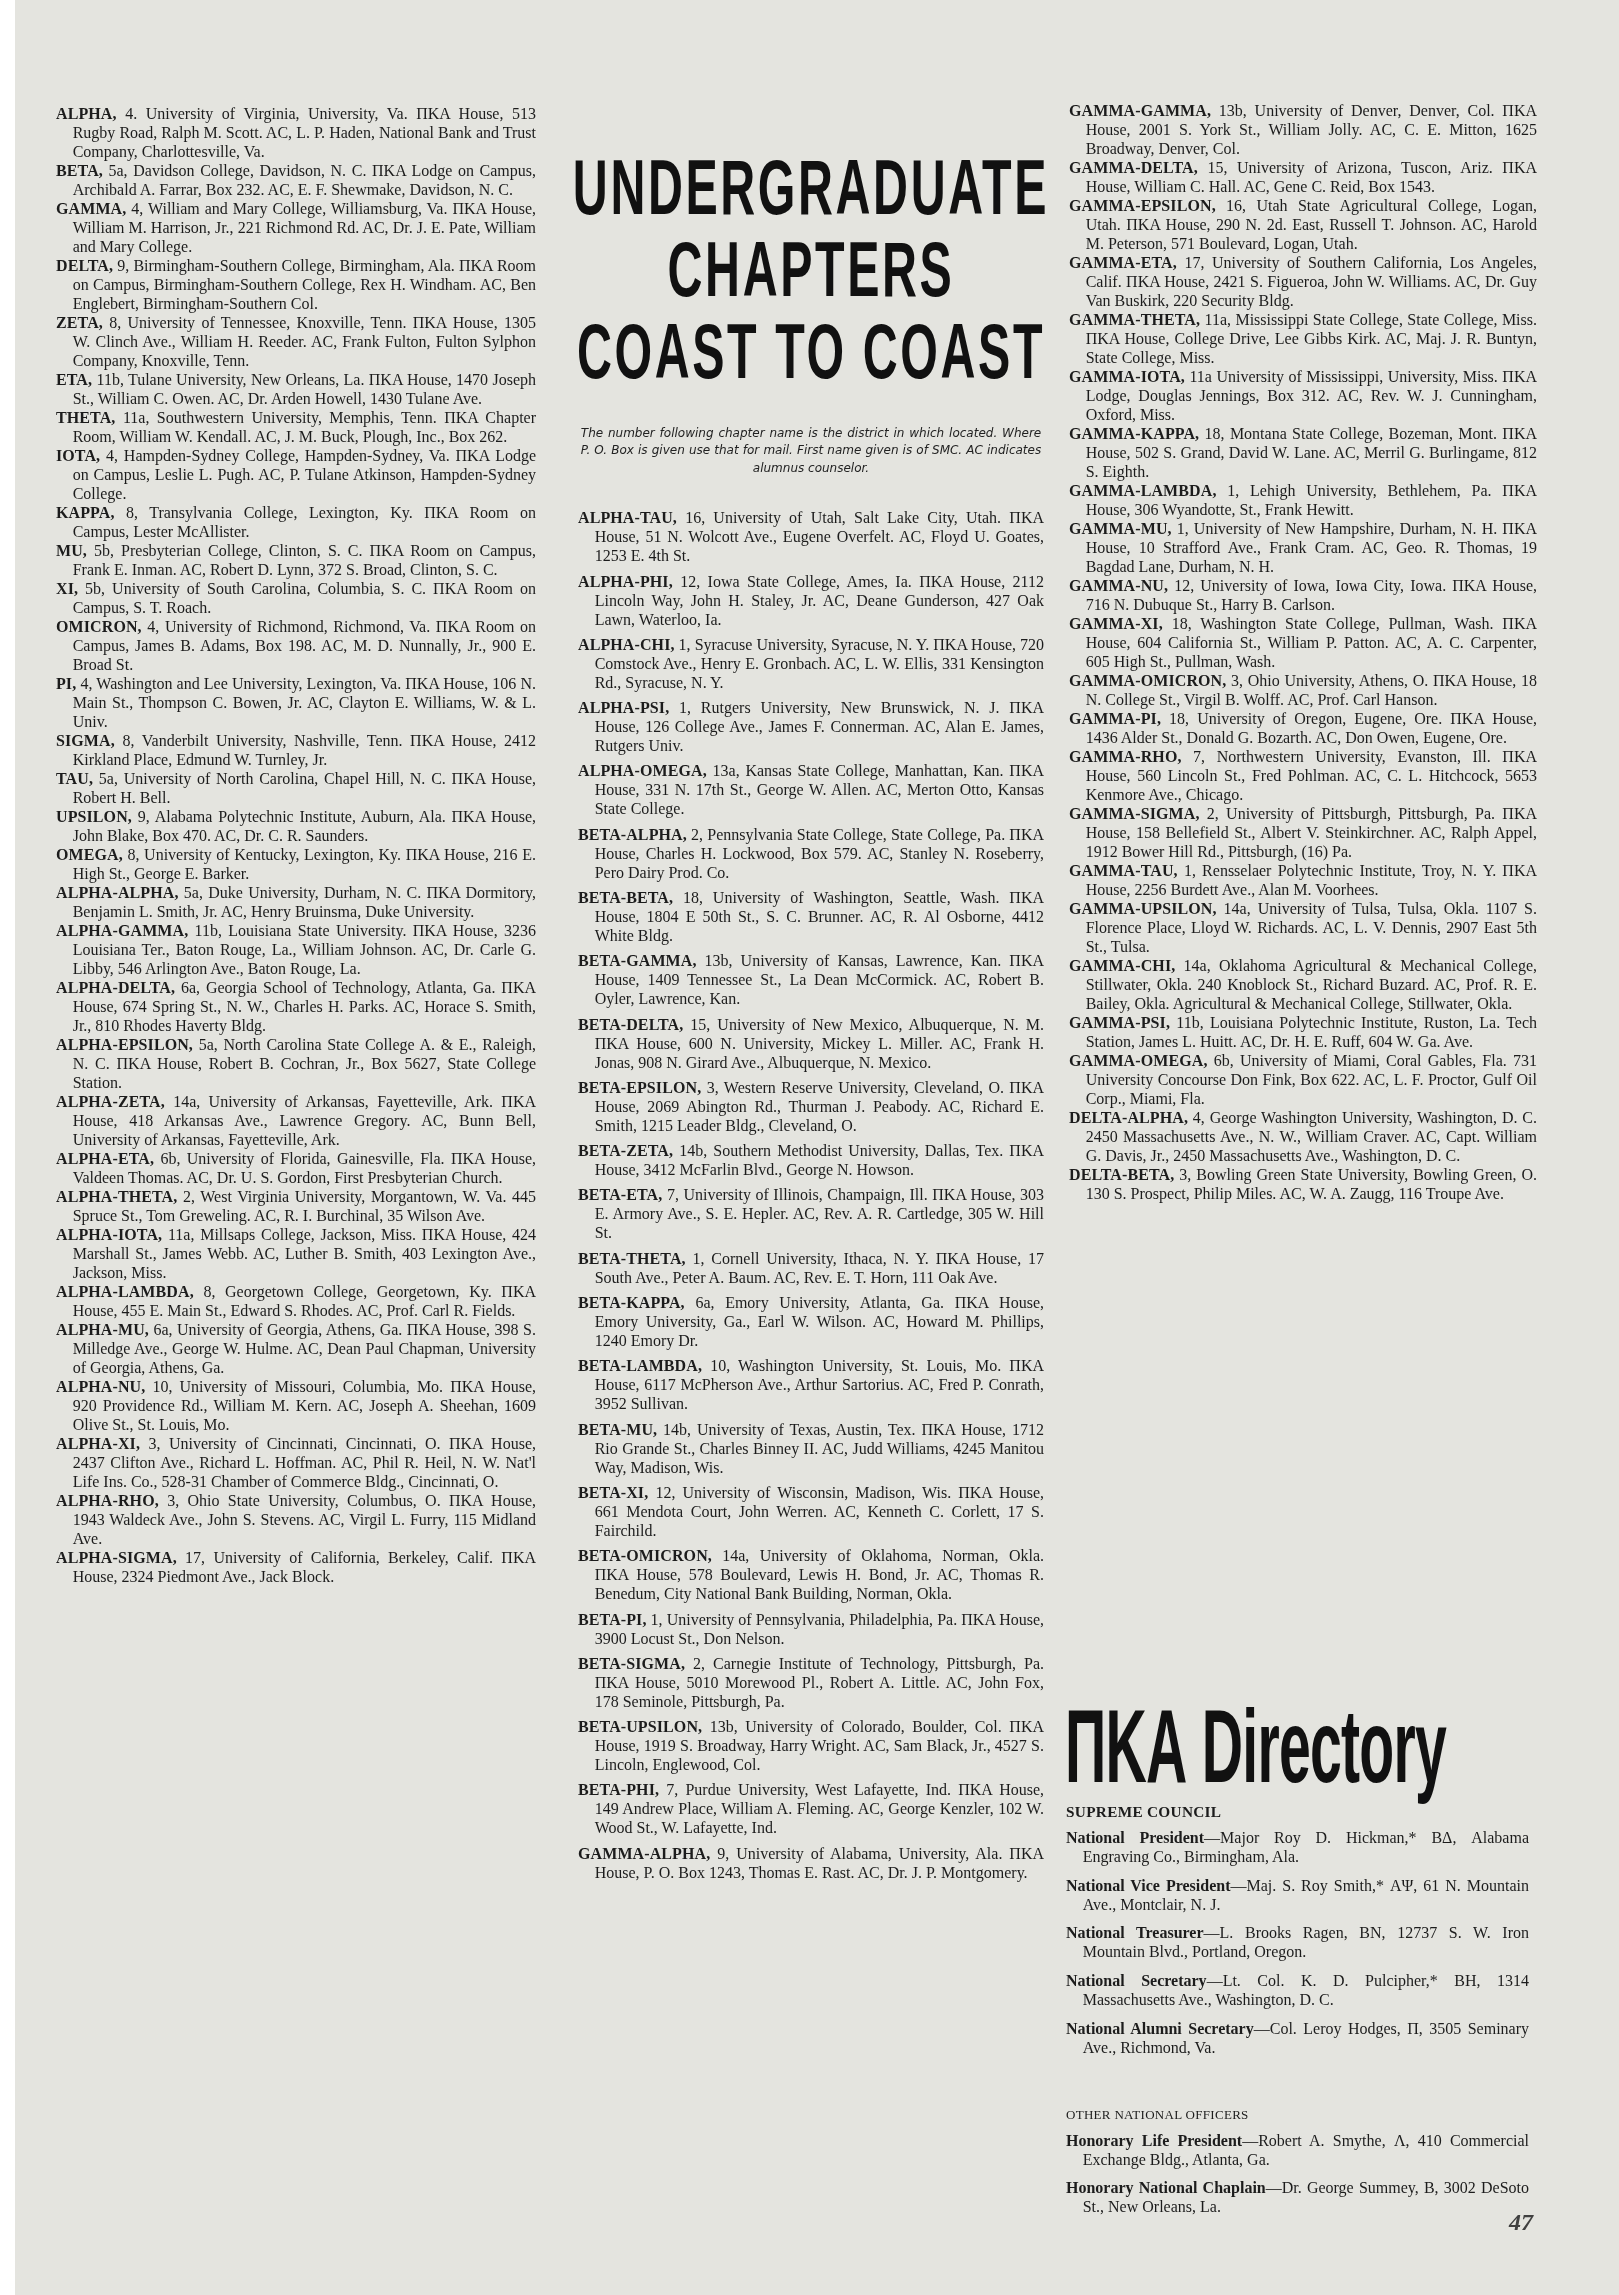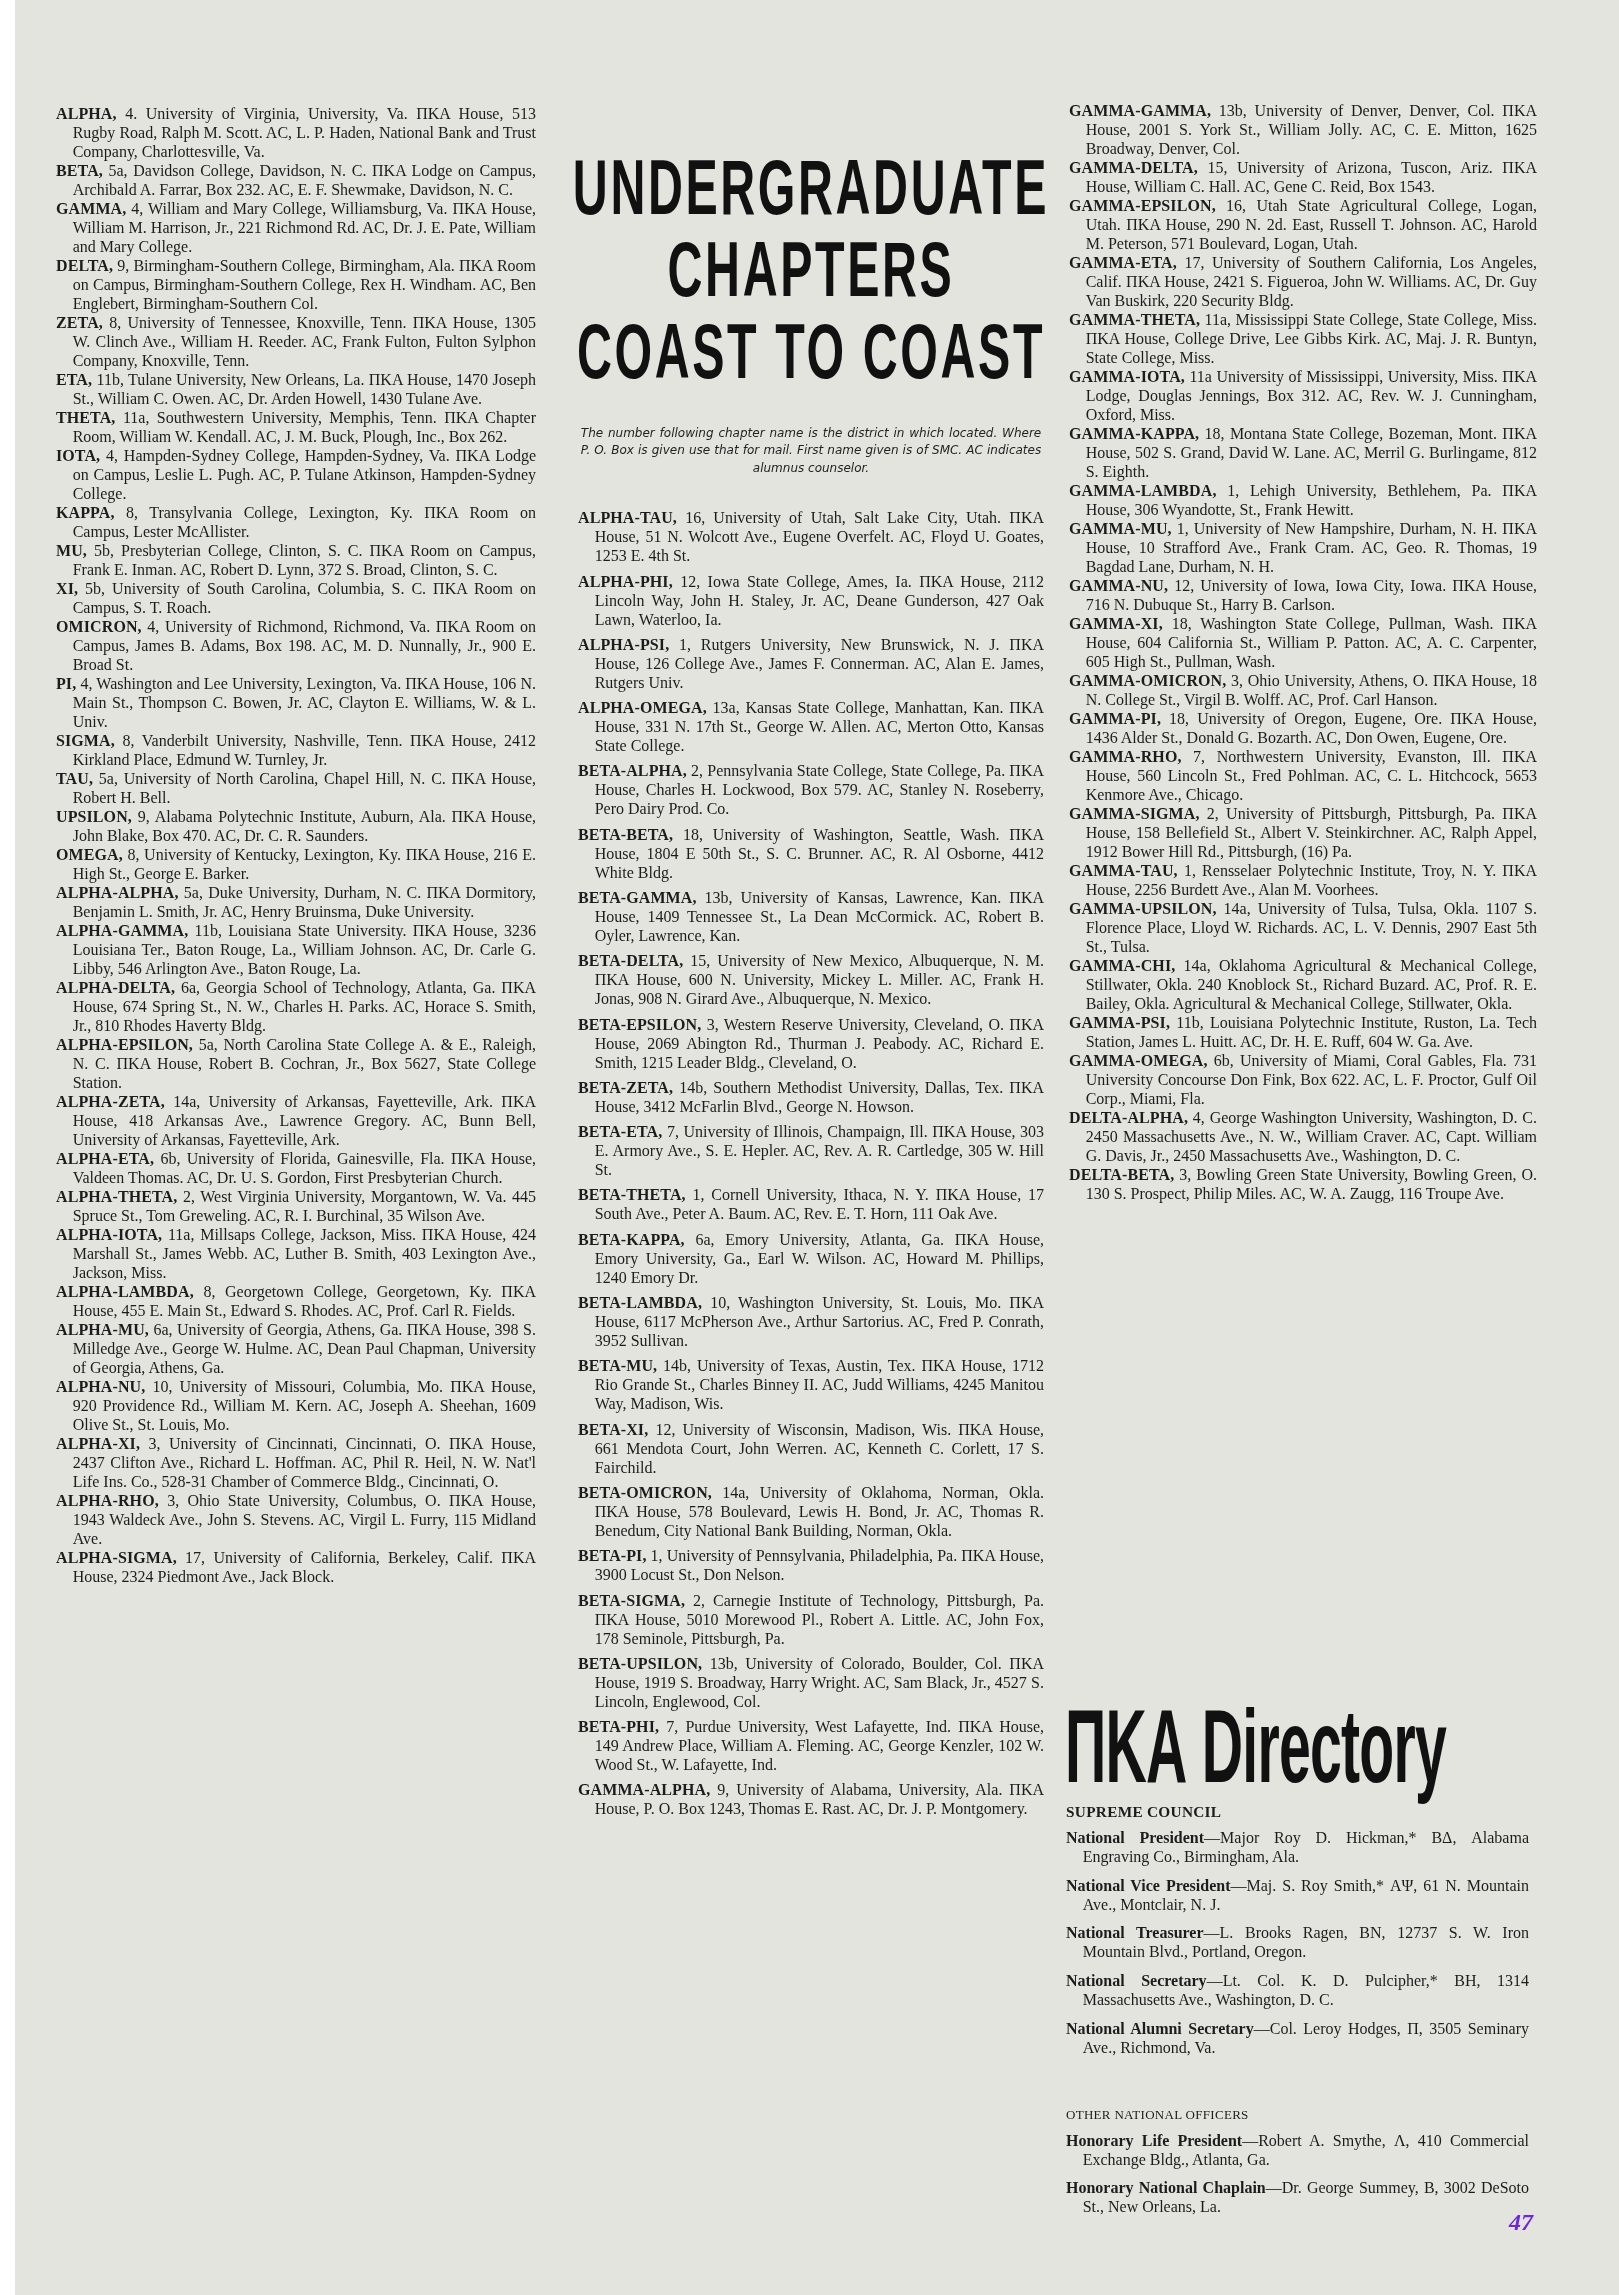--- a/index.html
+++ b/index.html
@@ -51,21 +51,21 @@
   .section-head {
     text-align: left; font-weight: bold; font-size: 15.3px;
     letter-spacing: 0.3px; margin: 0 0 7px 0;
   }
   .section-head.other { margin-top: 48px; font-weight: normal; font-size: 13px; }
   .officer { margin: 0 0 9.7px 0; padding-left: 16.7px; text-indent: -16.7px; text-align: justify; }
   .officer .title { font-weight: bold; }
   .page-num {
     position: absolute; left: 1509px; top: 2209px;
     font-family: "Liberation Serif", serif; font-style: italic; font-weight: bold;
-    font-size: 24px; color: #6d28d9;
+    font-size: 24px; color: #404040;
   }
 </style>
 </head>
 <body>
 
 <div class="paper"></div>
 
 <div class="col col-left">
     <p class="entry"><span class="name">ALPHA,</span> <span>4. University of Virginia, University, Va. ΠΚΑ House, 513 Rugby Road, Ralph M. Scott. AC, L. P. Haden, National Bank and Trust Company, Charlottesville, Va.</span></p>
     <p class="entry"><span class="name">BETA,</span> <span>5a, Davidson College, Davidson, N. C. ΠΚΑ Lodge on Campus, Archibald A. Farrar, Box 232. AC, E. F. Shewmake, Davidson, N. C.</span></p>
@@ -105,20 +105,21 @@
     <div class="headline">
       <span class="line">UNDERGRADUATE</span>
       <span class="line">CHAPTERS</span>
       <span class="line">COAST TO COAST</span>
     </div>
   </div>
   <p class="note">The number following chapter name is the district in which located. Where P. O. Box is given use that for mail. First name given is of SMC. AC indicates alumnus counselor.</p>
   <div>
       <p class="entry"><span class="name">ALPHA-TAU,</span> <span>16, University of Utah, Salt Lake City, Utah. ΠΚΑ House, 51 N. Wolcott Ave., Eugene Overfelt. AC, Floyd U. Goates, 1253 E. 4th St.</span></p>
       <p class="entry"><span class="name">ALPHA-PHI,</span> <span>12, Iowa State College, Ames, Ia. ΠΚΑ House, 2112 Lincoln Way, John H. Staley, Jr. AC, Deane Gunderson, 427 Oak Lawn, Waterloo, Ia.</span></p>
+      <p class="entry"><span class="name">ALPHA-CHI,</span> <span>1, Syracuse University, Syracuse, N. Y. ΠΚΑ House, 720 Comstock Ave., Henry E. Gronbach. AC, L. W. Ellis, 331 Kensington Rd., Syracuse, N. Y.</span></p>
       <p class="entry"><span class="name">ALPHA-PSI,</span> <span>1, Rutgers University, New Brunswick, N. J. ΠΚΑ House, 126 College Ave., James F. Connerman. AC, Alan E. James, Rutgers Univ.</span></p>
       <p class="entry"><span class="name">ALPHA-OMEGA,</span> <span>13a, Kansas State College, Manhattan, Kan. ΠΚΑ House, 331 N. 17th St., George W. Allen. AC, Merton Otto, Kansas State College.</span></p>
       <p class="entry"><span class="name">BETA-ALPHA,</span> <span>2, Pennsylvania State College, State College, Pa. ΠΚΑ House, Charles H. Lockwood, Box 579. AC, Stanley N. Roseberry, Pero Dairy Prod. Co.</span></p>
       <p class="entry"><span class="name">BETA-BETA,</span> <span>18, University of Washington, Seattle, Wash. ΠΚΑ House, 1804 E 50th St., S. C. Brunner. AC, R. Al Osborne, 4412 White Bldg.</span></p>
       <p class="entry"><span class="name">BETA-GAMMA,</span> <span>13b, University of Kansas, Lawrence, Kan. ΠΚΑ House, 1409 Tennessee St., La Dean McCormick. AC, Robert B. Oyler, Lawrence, Kan.</span></p>
       <p class="entry"><span class="name">BETA-DELTA,</span> <span>15, University of New Mexico, Albuquerque, N. M. ΠΚΑ House, 600 N. University, Mickey L. Miller. AC, Frank H. Jonas, 908 N. Girard Ave., Albuquerque, N. Mexico.</span></p>
       <p class="entry"><span class="name">BETA-EPSILON,</span> <span>3, Western Reserve University, Cleveland, O. ΠΚΑ House, 2069 Abington Rd., Thurman J. Peabody. AC, Richard E. Smith, 1215 Leader Bldg., Cleveland, O.</span></p>
       <p class="entry"><span class="name">BETA-ZETA,</span> <span>14b, Southern Methodist University, Dallas, Tex. ΠΚΑ House, 3412 McFarlin Blvd., George N. Howson.</span></p>
       <p class="entry"><span class="name">BETA-ETA,</span> <span>7, University of Illinois, Champaign, Ill. ΠΚΑ House, 303 E. Armory Ave., S. E. Hepler. AC, Rev. A. R. Cartledge, 305 W. Hill St.</span></p>
       <p class="entry"><span class="name">BETA-THETA,</span> <span>1, Cornell University, Ithaca, N. Y. ΠΚΑ House, 17 South Ave., Peter A. Baum. AC, Rev. E. T. Horn, 111 Oak Ave.</span></p>

